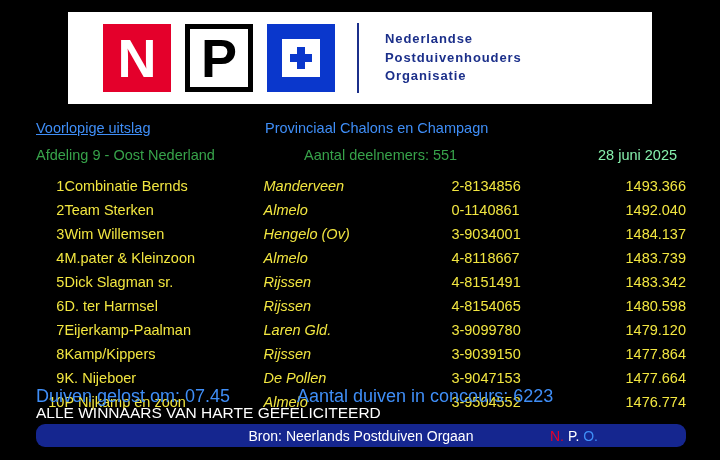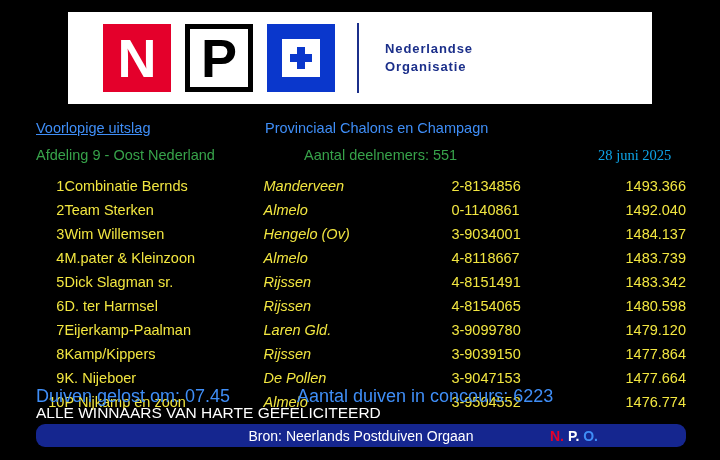--- a/index.html
+++ b/index.html
@@ -104,21 +104,21 @@
 
   
   .hdr {
     position: absolute;
     font-size: 14.5px;
   }
   .hdr-1 { left: 36px;  top: 120px; color: #3f8ef7; text-decoration: underline; }
   .hdr-2 { left: 265px; top: 120px; color: #3f8ef7; }
   .hdr-3 { left: 36px;  top: 147px; color: #37a34a; }
   .hdr-4 { left: 304px; top: 147px; color: #37a34a; }
-  .hdr-5 { left: 598px; top: 147px; color: #0ea5e9; font-family: Liberation Serif, serif; }
+  .hdr-5 { left: 598px; top: 147px; color: #86efac; }
 
   
   .results {
     position: absolute;
     left: 36px;
     top: 174px;
     width: 650px;
     border-collapse: collapse;
     font-size: 14.5px;
     color: #f2e640;
@@ -154,21 +154,21 @@
     display: flex;
     align-items: center;
     justify-content: center;
     font-size: 14px;
     color: #ffffff;
     border-radius: 9px;
   }
   .source-bar .npo-tag {
     position: absolute;
     right: 88px;
-    font-weight: bold;
+    font-weight: normal;
     text-align: center;
   }
   .npo-tag .n { color: #e4002b; }
   .npo-tag .p { color: #ffffff; }
   .npo-tag .o { color: #3f8ef7; }
 </style>
 </head>
 <body>
 
 <div class="banner">
@@ -178,20 +178,21 @@
     <div class="mark mark-o">
       <div class="cross-outer">
         <div class="cross-inner"></div>
         <div class="cross-inner2"></div>
       </div>
     </div>
   </div>
   <div class="divider-vert"></div>
   <div class="banner-text">
     <div>Nederlandse</div>
+    <div>Postduivenhouders</div>
     <div>Organisatie</div>
   </div>
 </div>
 
 <div class="hdr hdr-1">Voorlopige uitslag</div>
 <div class="hdr hdr-2">Provinciaal Chalons en Champagn</div>
 <div class="hdr hdr-3">Afdeling 9 - Oost Nederland</div>
 <div class="hdr hdr-4">Aantal deelnemers: 551</div>
 <div class="hdr hdr-5">28 juni 2025</div>
 

